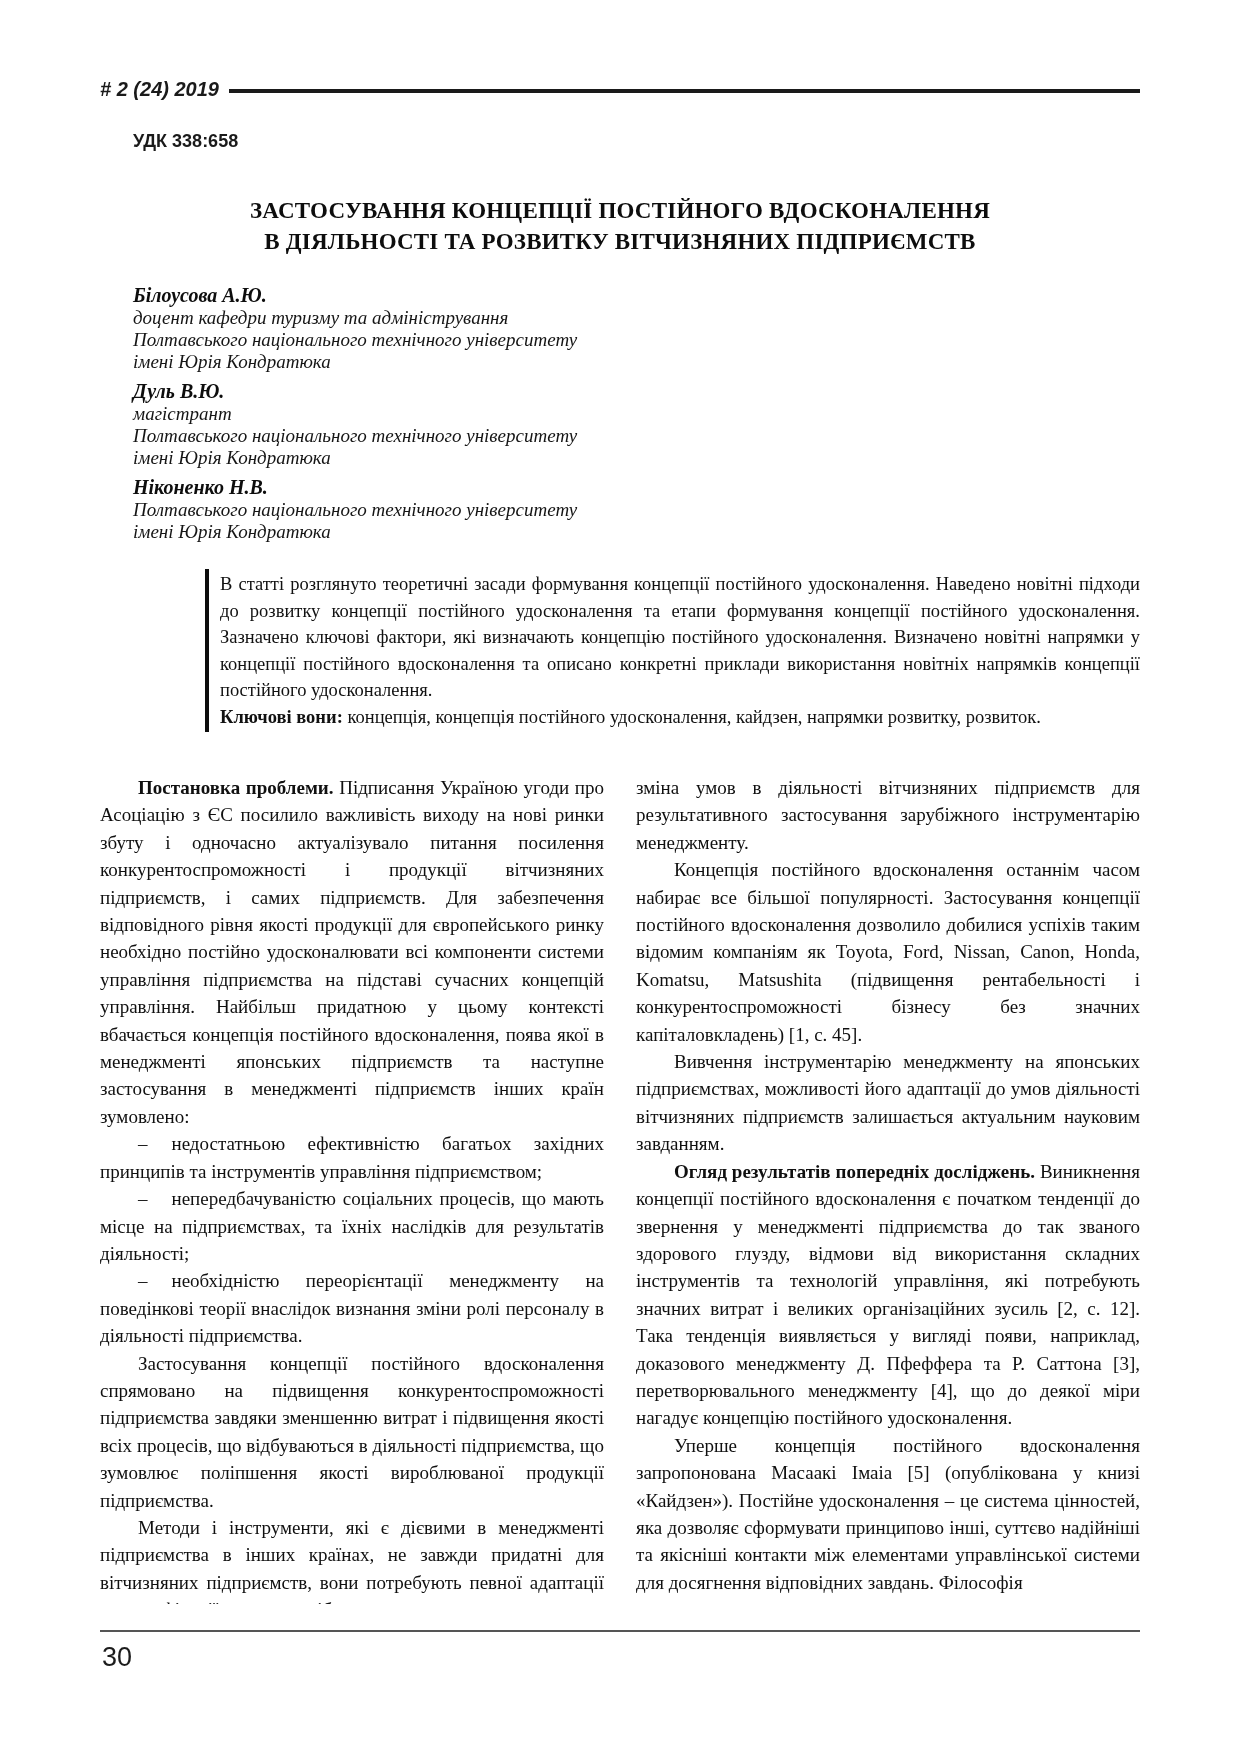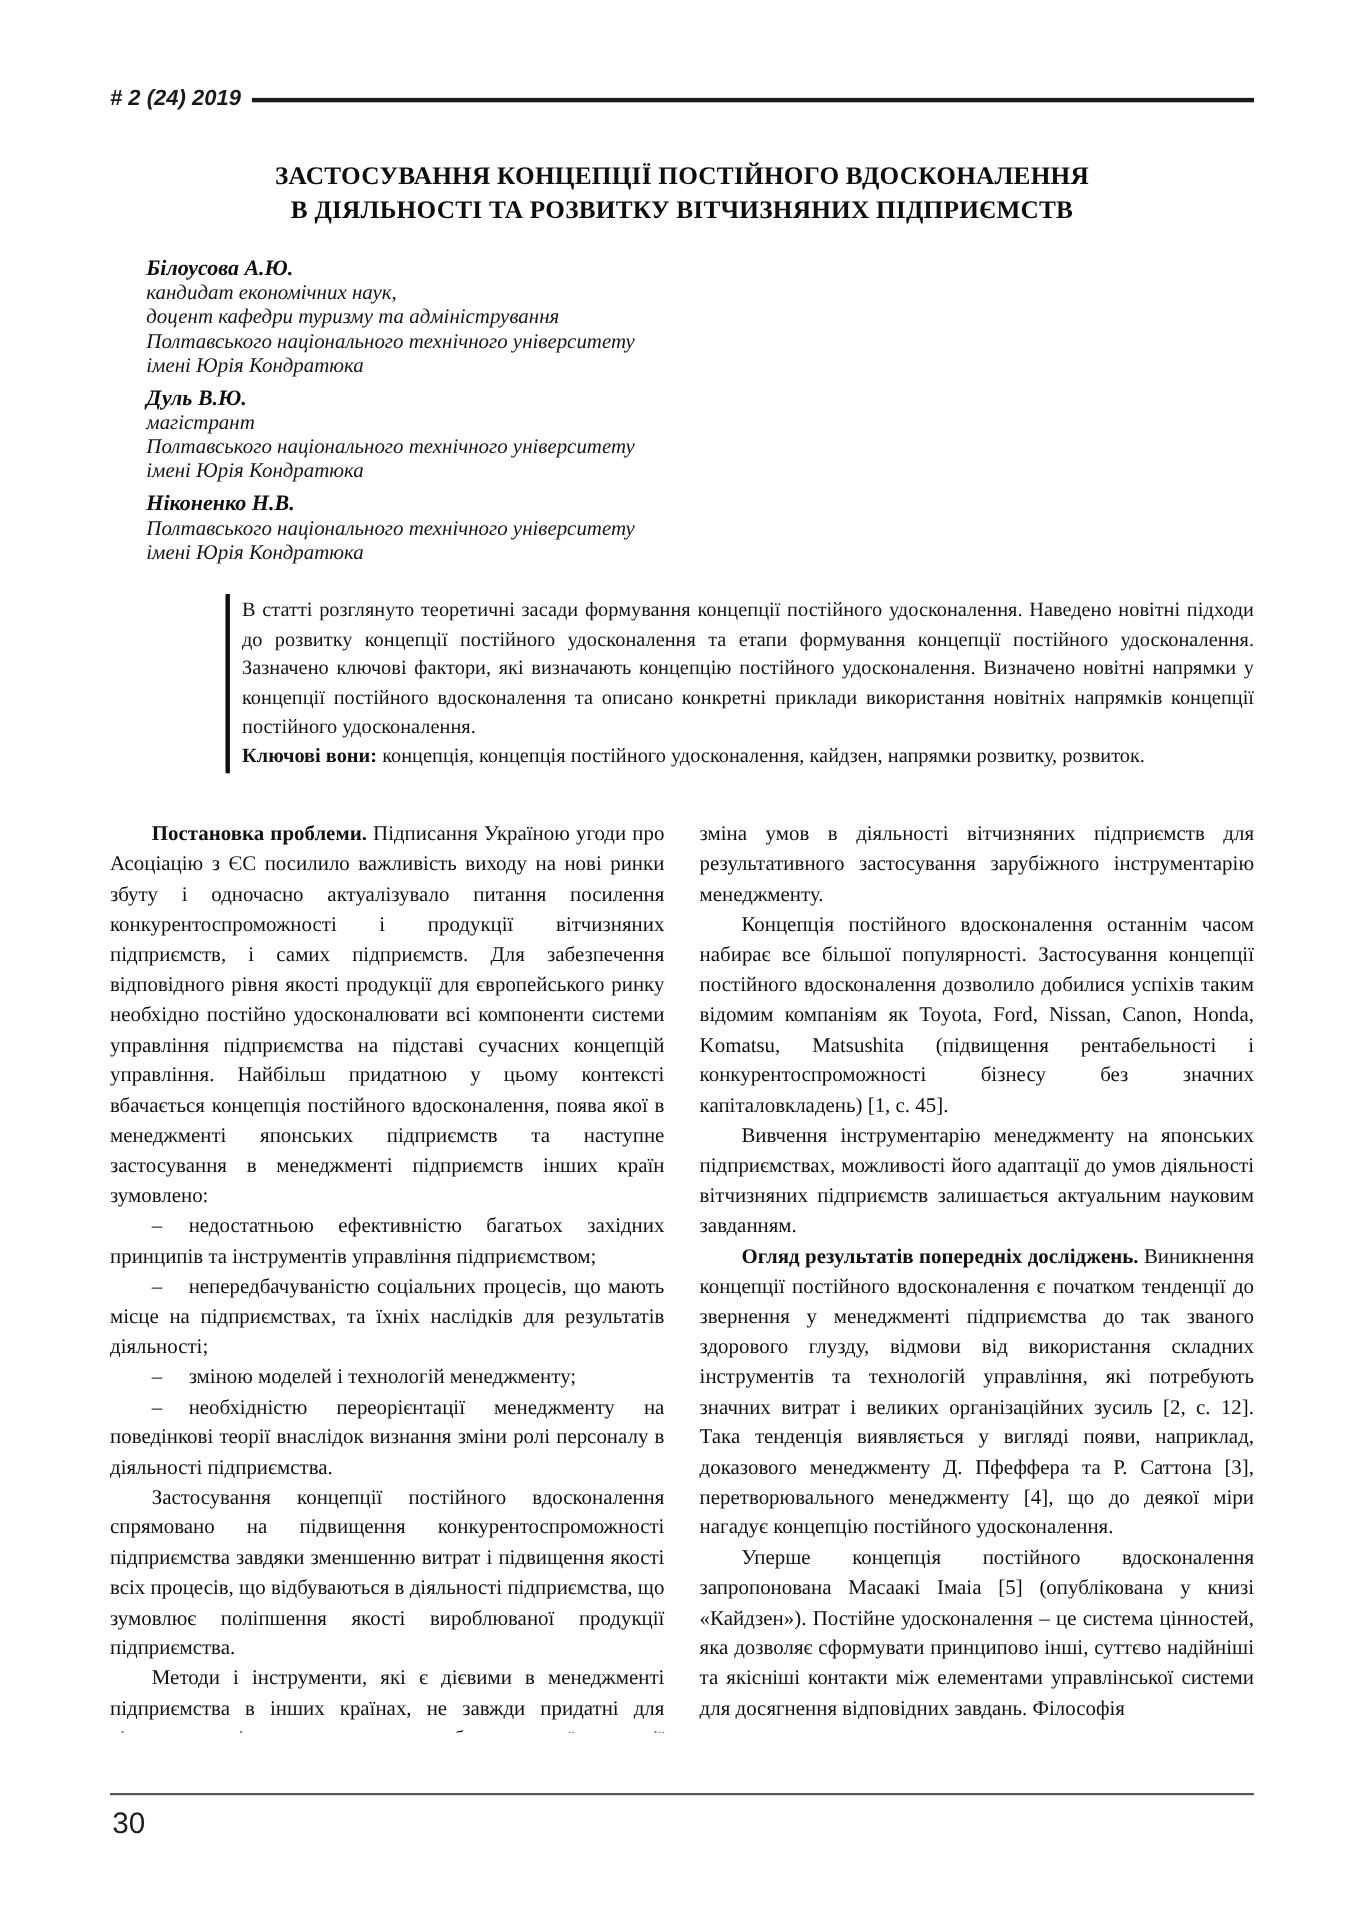--- a/index.html
+++ b/index.html
@@ -140,29 +140,29 @@
 </head>
 <body>
 
 <div class="page">
 
   <div class="header">
     <span class="issue"># 2 (24) 2019</span>
     <span class="header-rule"></span>
   </div>
 
+  <div class="udc">УДК 338:658</div>
 
   <h1 class="title">
     <span>ЗАСТОСУВАННЯ КОНЦЕПЦІЇ ПОСТІЙНОГО ВДОСКОНАЛЕННЯ</span><br>
     <span>В ДІЯЛЬНОСТІ ТА РОЗВИТКУ ВІТЧИЗНЯНИХ ПІДПРИЄМСТВ</span>
   </h1>
 
   <div class="authors">
     <div class="author-name">Білоусова А.Ю.</div>
-    <div class="author-line">кандидат економічних наук,</div>
     <div class="author-line">доцент кафедри туризму та адміністрування</div>
     <div class="author-line">Полтавського національного технічного університету</div>
     <div class="author-line">імені Юрія Кондратюка</div>
 
     <div class="author-name">Дуль В.Ю.</div>
     <div class="author-line">магістрант</div>
     <div class="author-line">Полтавського національного технічного університету</div>
     <div class="author-line">імені Юрія Кондратюка</div>
 
     <div class="author-name">Ніконенко Н.В.</div>
@@ -174,21 +174,20 @@
     <p class="abstract-text">В статті розглянуто теоретичні засади формування концепції постійного удосконалення. Наведено новітні підходи до розвитку концепції постійного удосконалення та етапи формування концепції постійного удосконалення. Зазначено ключові фактори, які визначають концепцію постійного удосконалення. Визначено новітні напрямки у концепції постійного вдосконалення та описано конкретні приклади використання новітніх напрямків концепції постійного удосконалення.</p>
     <p class="keywords"><span class="kw-label">Ключові вони:</span> <span>концепція, концепція постійного удосконалення, кайдзен, напрямки розвитку, розвиток.</span></p>
   </div>
 
   <div class="columns">
 
     <div class="col">
       <p class="para"><span class="lead">Постановка проблеми.</span> <span>Підписання Україною угоди про Асоціацію з ЄС посилило важливість виходу на нові ринки збуту і одночасно актуалізувало питання посилення конкурентоспроможності і продукції вітчизняних підприємств, і самих підприємств. Для забезпечення відповідного рівня якості продукції для європейського ринку необхідно постійно удосконалювати всі компоненти системи управління підприємства на підставі сучасних концепцій управління. Найбільш придатною у цьому контексті вбачається концепція постійного вдосконалення, поява якої в менеджменті японських підприємств та наступне застосування в менеджменті підприємств інших країн зумовлено:</span></p>
       <p class="para"><span class="dash">–</span><span>недостатньою ефективністю багатьох західних принципів та інструментів управління підприємством;</span></p>
       <p class="para"><span class="dash">–</span><span>непередбачуваністю соціальних процесів, що мають місце на підприємствах, та їхніх наслідків для результатів діяльності;</span></p>
-      <p class="para"><span class="dash">–</span><span>зміною моделей і технологій менеджменту;</span></p>
       <p class="para"><span class="dash">–</span><span>необхідністю переорієнтації менеджменту на поведінкові теорії внаслідок визнання зміни ролі персоналу в діяльності підприємства.</span></p>
       <p class="para"><span>Застосування концепції постійного вдосконалення спрямовано на підвищення конкурентоспроможності підприємства завдяки зменшенню витрат і підвищення якості всіх процесів, що відбуваються в діяльності підприємства, що зумовлює поліпшення якості вироблюваної продукції підприємства.</span></p>
       <p class="para"><span>Методи і інструменти, які є дієвими в менеджменті підприємства в інших країнах, не завжди придатні для вітчизняних підприємств, вони потребують певної адаптації та модифікації, також потрібна</span></p>
     </div>
 
     <div class="col">
       <p class="para noindent"><span>зміна умов в діяльності вітчизняних підприємств для результативного застосування зарубіжного інструментарію менеджменту.</span></p>
       <p class="para"><span>Концепція постійного вдосконалення останнім часом набирає все більшої популярності. Застосування концепції постійного вдосконалення дозволило добилися успіхів таким відомим компаніям як Toyota, Ford, Nissan, Canon, Honda, Komatsu, Matsushita (підвищення рентабельності і конкурентоспроможності бізнесу без значних капіталовкладень) [1, с. 45].</span></p>
       <p class="para"><span>Вивчення інструментарію менеджменту на японських підприємствах, можливості його адаптації до умов діяльності вітчизняних підприємств залишається актуальним науковим завданням.</span></p>
       <p class="para"><span class="lead">Огляд результатів попередніх досліджень.</span> <span>Виникнення концепції постійного вдосконалення є початком тенденції до звернення у менеджменті підприємства до так званого здорового глузду, відмови від використання складних інструментів та технологій управління, які потребують значних витрат і великих організаційних зусиль [2, с. 12]. Така тенденція виявляється у вигляді появи, наприклад, доказового менеджменту Д. Пфеффера та Р. Саттона [3], перетворювального менеджменту [4], що до деякої міри нагадує концепцію постійного удосконалення.</span></p>

